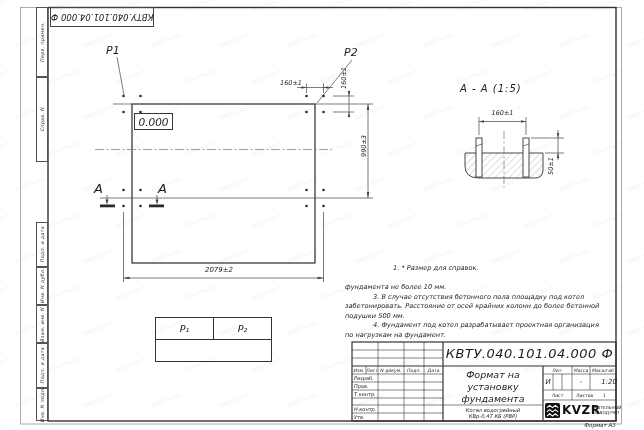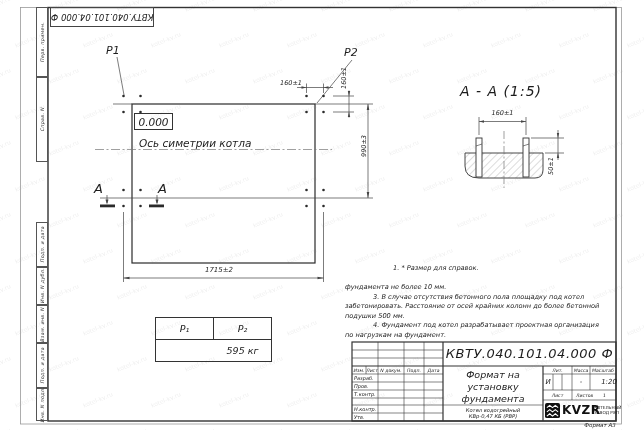--- a/index.html
+++ b/index.html
@@ -324,36 +324,34 @@
 
   <div class="box" style="left:50px;top:7px;width:102px;height:18px;">
     <span class="updown" style="font-size:8.5px;font-style:italic;color:#222;white-space:nowrap;">КВТУ.040.101.04.000 Ф</span>
   </div>
 
   <div class="t" style="left:106px;top:44px;font-size:11px;">P1</div>
   <div class="t" style="left:344px;top:46px;font-size:11px;">P2</div>
   <div class="box" style="left:134px;top:113px;width:37px;height:15px;border-color:#333;">
     <span style="font-size:10.5px;font-style:italic;color:#1c1c1c;">0.000</span>
   </div>
-  <div class="t" style="left:137px;top:137px;font-size:10.5px;background:#fff;padding:0 2px;">Ось симетрии котла</div>
   <div class="t r" style="left:268px;top:79px;width:34px;font-size:6.5px;">160±1</div>
   <div class="t c rot" style="left:330px;top:74px;width:28px;font-size:6.5px;">160±1</div>
   <div class="t c rot" style="left:349px;top:142px;width:30px;font-size:6.5px;">990±3</div>
-  <div class="t c" style="left:192px;top:266px;width:54px;font-size:7px;">1715±2</div>
+  <div class="t c" style="left:192px;top:266px;width:54px;font-size:7px;">2079±2</div>
   <div class="t" style="left:94px;top:181px;font-size:13px;">А</div>
   <div class="t" style="left:158px;top:181px;font-size:13px;">А</div>
 
-  <div class="t" style="left:460px;top:83px;font-size:14px;letter-spacing:1px;">А - А (1:5)</div>
+  <div class="t" style="left:460px;top:83px;font-size:10px;letter-spacing:1px;">А - А (1:5)</div>
   <div class="t c" style="left:480px;top:109px;width:45px;font-size:6.5px;">160±1</div>
   <div class="t c rot" style="left:538px;top:162px;width:26px;font-size:6.5px;">50±1</div>
 
   <div class="ltab">
     <div class="ltc" style="left:58px;top:0;width:57px;height:22px;border-bottom:1px solid #333;">P₂</div>
     <div class="ltc" style="left:0;top:0;width:58px;height:22px;border-right:1px solid #333;border-bottom:1px solid #333;">P₁</div>
-    <div class="ltc" style="left:58px;top:22px;width:57px;height:21px;">595 кг</div>
   </div>
 
   <div class="note" style="left:393px;top:264px;font-style:italic;">1. * Размер для справок.</div>
   <div class="note" style="left:345px;top:283px;">фундамента не более 10 мм.</div>
   <div class="note" style="left:373px;top:292.5px;">3. В случае отсутствия бетонного пола площадку под котел</div>
   <div class="note" style="left:345px;top:302px;">забетонировать. Расстояние от осей крайних колонн до более бетонной</div>
   <div class="note" style="left:345px;top:311.5px;">подушки 500 мм.</div>
   <div class="note" style="left:373px;top:321px;">4. Фундамент под котел разрабатывает проектная организация</div>
   <div class="note" style="left:345px;top:330.5px;">по нагрузкам на фундамент.</div>
 

